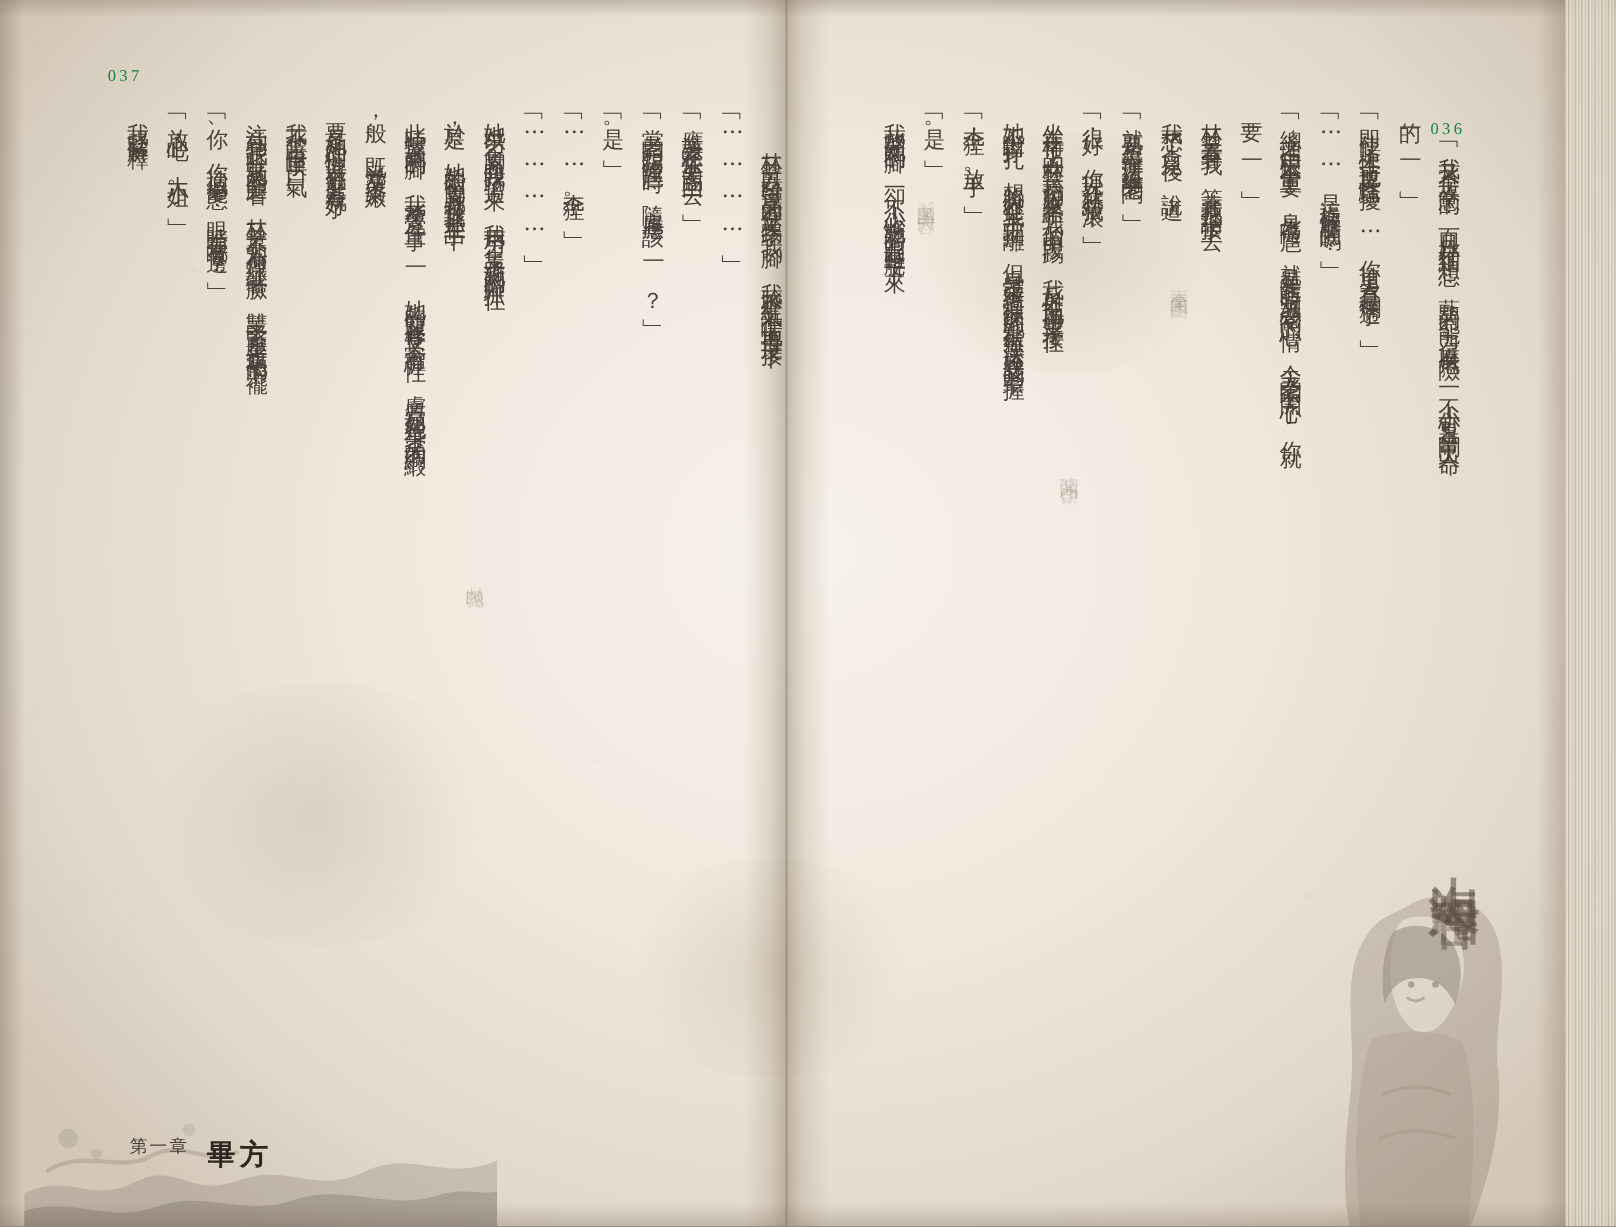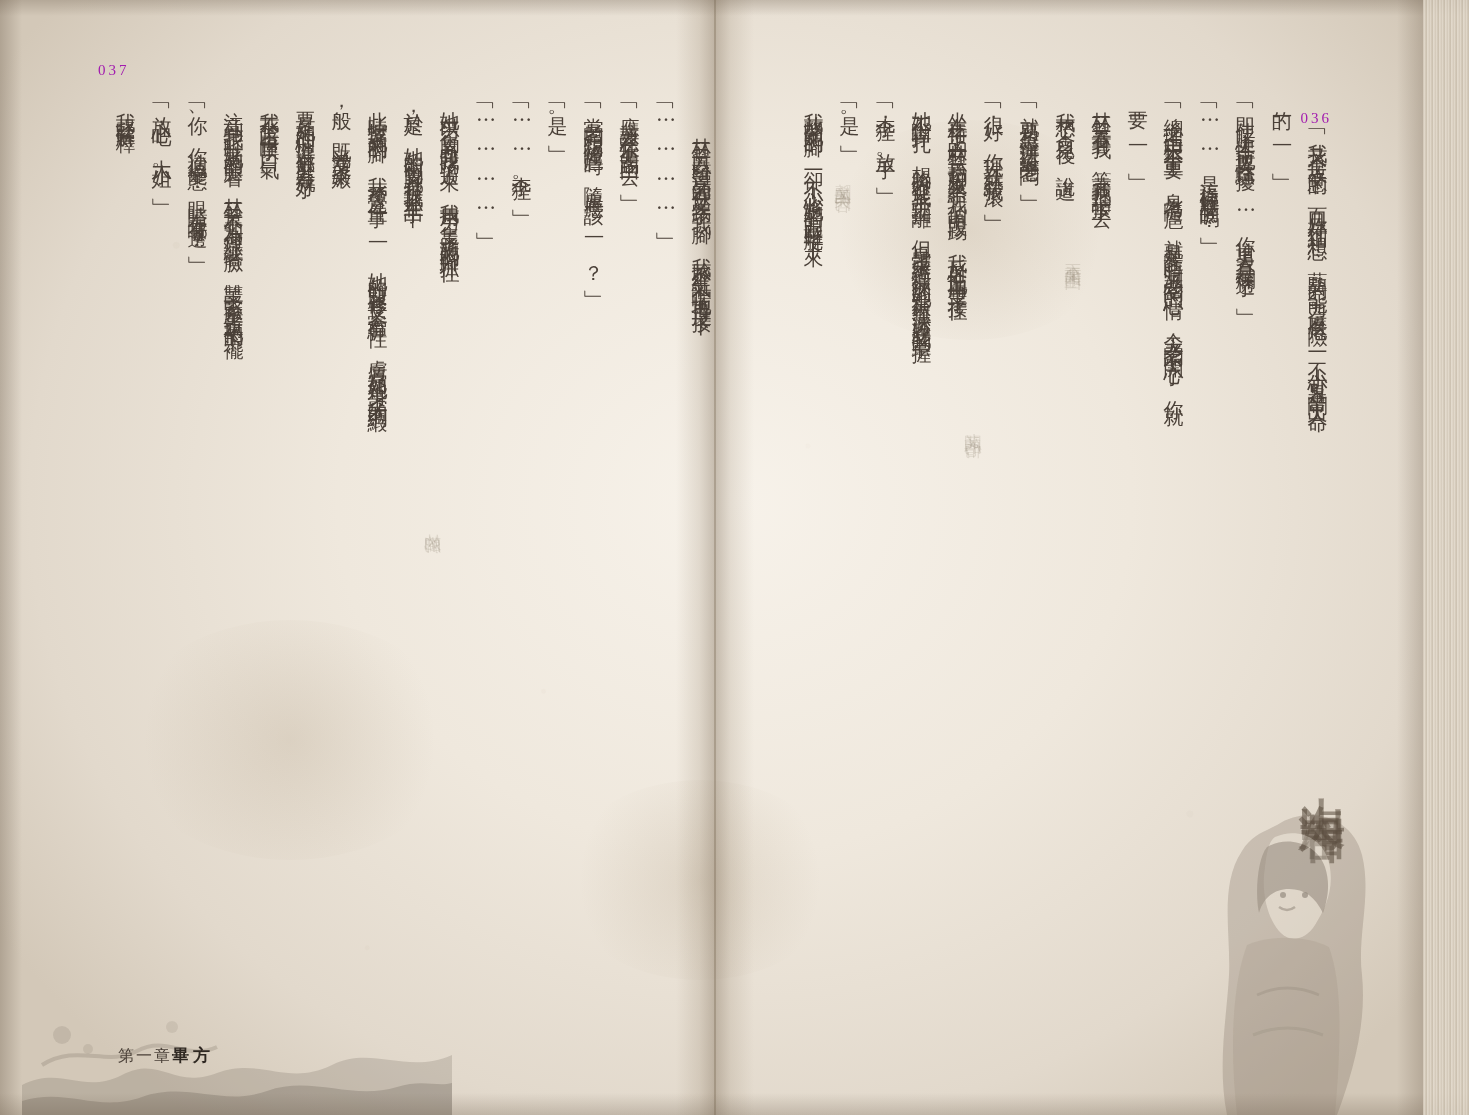--- a/index.html
+++ b/index.html
@@ -110,21 +110,21 @@
     height: 100%;
   }
   .page-right { left: 740px; width: 700px; }   
   .page-left  { left: 22px;  width: 660px; }   
 
   .folio {
     position: absolute;
     font-family: "Liberation Serif", serif;
     font-size: 15px;
     letter-spacing: 3px;
-    color: #a21caf;
+    color: #15803d;
   }
   .folio-036 { top: 62px; right: 108px; margin-top: 48px; }
   .folio-037 { top: 62px; left: 76px; }
 
   .cols {
     position: absolute;
     top: 96px;
     height: 880px;
     display: flex;
     flex-direction: row-reverse;
@@ -151,30 +151,30 @@
     height: 100%;
   }
   .col.indent { padding-top: 26px; }
 
   
   .chapter-footer {
     position: absolute;
     left: 96px;
     bottom: 48px;
     display: flex;
-    align-items: flex-end;
-    gap: 0;
+    align-items: flex-start;
+    gap: 16px;
     color: #4a4038;
   }
   .chapter-footer .ch-label {
     font-size: 16px;
     letter-spacing: 2px;
   }
   .chapter-footer .ch-title {
-    font-size: 17px;
+    font-size: 26px;
     font-weight: bold;
     letter-spacing: 4px;
     color: #2f2822;
   }
 
   
   .ink-art {
     position: absolute;
     left: 0; bottom: 0;
     width: 430px; height: 200px;

